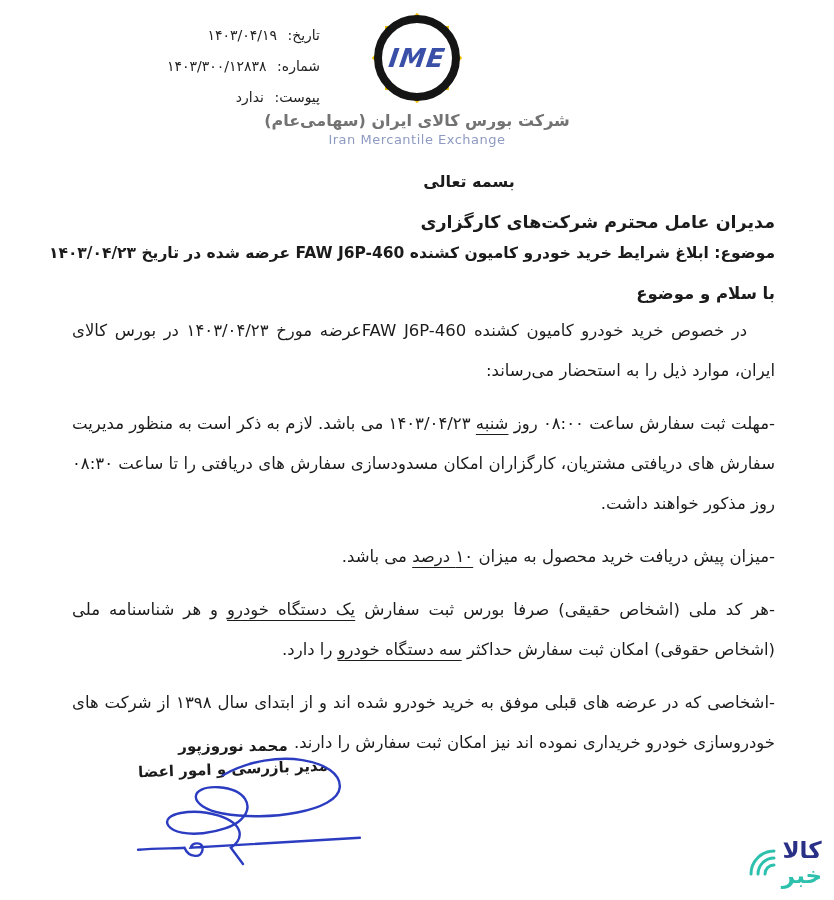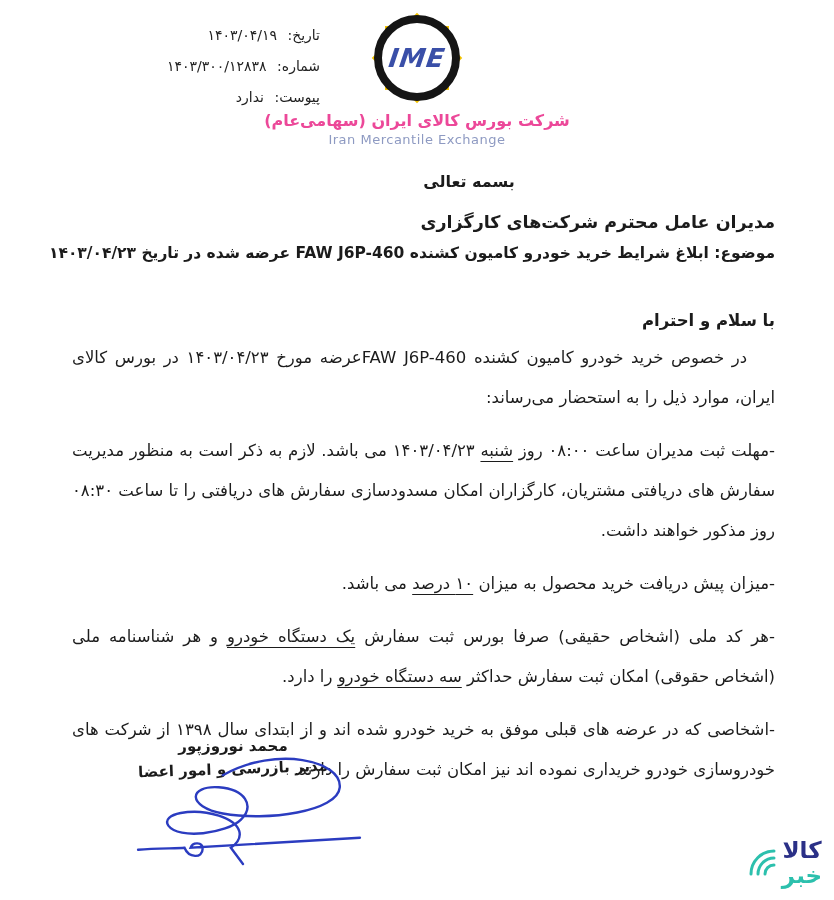--- a/index.html
+++ b/index.html
@@ -19,28 +19,28 @@
   .logo-wrap { position:absolute; top:10px; left:50%; transform:translateX(-50%); text-align:center; width:320px; }
   .emblem { position:relative; width:96px; height:96px; margin:0 auto; }
   .star { position:absolute; left:16px; top:16px; width:64px; height:64px; background:#f2c200; }
   .star.rot { transform:rotate(45deg); }
   .ring {
     position:absolute; left:5px; top:5px; width:86px; height:86px;
     border:8px solid #151515; border-radius:50%; background:#ffffff;
     display:flex; align-items:center; justify-content:center;
   }
   .monogram { direction:ltr; font-style:italic; font-weight:bold; font-size:26px; color:#3a4fa8; transform:skewX(-8deg); letter-spacing:1px; }
-  .company-fa { margin-top:5px; font-size:16px; font-weight:bold; color:#ec4899; }
+  .company-fa { margin-top:5px; font-size:16px; font-weight:bold; color:#737373; }
   .company-en { margin-top:2px; font-size:13px; color:#8e9ac2; direction:ltr; letter-spacing:0.5px; }
 
   
   .bismillah { position:absolute; top:172px; left:0; width:100%; text-align:center; font-weight:bold; font-size:16px; transform:translateX(52px); }
   .body-col { position:absolute; top:212px; right:59px; left:72px; }
   .addressee { font-size:17.5px; font-weight:bold; line-height:1.2; margin-bottom:11px; }
-  .subject { font-size:15.5px; font-weight:bold; white-space:nowrap; margin-bottom:49px; }
+  .subject { font-size:15.5px; font-weight:bold; white-space:nowrap; margin-bottom:22px; }
   .salutation { font-size:16.5px; font-weight:bold; margin-bottom:8px; }
   .intro, .para { font-size:16.5px; line-height:40px; text-align:justify; color:#1c1c1c; }
   .intro { text-indent:28px; margin-bottom:13px; }
   .para { margin-bottom:13px; }
   .u { text-decoration:underline; text-underline-offset:5px; text-decoration-thickness:1px; }
 
   
   .sig-block { position:absolute; top:735px; left:112px; width:242px; text-align:center; font-weight:bold; font-size:15px; line-height:23px; z-index:1; }
   .sig-title { transform:rotate(-2deg); }
   .scribble { position:absolute; left:126px; top:752px; width:242px; height:118px; z-index:2; }
@@ -82,24 +82,24 @@
     </div>
     <div class="company-fa">شرکت بورس کالای ایران (سهامی‌عام)</div>
     <div class="company-en">Iran Mercantile Exchange</div>
   </div>
 
   <div class="bismillah">بسمه تعالی</div>
 
   <div class="body-col">
     <div class="addressee">مدیران عامل محترم شرکت‌های کارگزاری</div>
     <div class="subject">موضوع: ابلاغ شرایط خرید خودرو کامیون کشنده FAW J6P-460 عرضه شده در تاریخ ۱۴۰۳/۰۴/۲۳</div>
-    <div class="salutation">با سلام و احترام</div>
+    <div class="salutation">با سلام و موضوع</div>
     <p class="intro">در خصوص خرید خودرو کامیون کشنده FAW J6P-460عرضه مورخ ۱۴۰۳/۰۴/۲۳ در بورس کالای ایران، موارد ذیل را به استحضار می‌رساند:</p>
     <div>
-        <p class="para"><span>-مهلت ثبت مدیران ساعت ۰۸:۰۰ روز </span><span class="u">شنبه</span><span> ۱۴۰۳/۰۴/۲۳ می باشد. لازم به ذکر است به منظور مدیریت سفارش های دریافتی مشتریان، کارگزاران امکان مسدودسازی سفارش های دریافتی را تا ساعت ۰۸:۳۰ روز مذکور خواهند داشت.</span></p>
+        <p class="para"><span>-مهلت ثبت سفارش ساعت ۰۸:۰۰ روز </span><span class="u">شنبه</span><span> ۱۴۰۳/۰۴/۲۳ می باشد. لازم به ذکر است به منظور مدیریت سفارش های دریافتی مشتریان، کارگزاران امکان مسدودسازی سفارش های دریافتی را تا ساعت ۰۸:۳۰ روز مذکور خواهند داشت.</span></p>
         <p class="para"><span>-میزان پیش دریافت خرید محصول به میزان </span><span class="u">۱۰ درصد</span><span> می باشد.</span></p>
         <p class="para"><span>-هر کد ملی (اشخاص حقیقی) صرفا بورس ثبت سفارش </span><span class="u">یک دستگاه خودرو</span><span> و هر شناسنامه ملی (اشخاص حقوقی) امکان ثبت سفارش حداکثر </span><span class="u">سه دستگاه خودرو</span><span> را دارد.</span></p>
         <p class="para"><span>-اشخاصی که در عرضه های قبلی موفق به خرید خودرو شده اند و از ابتدای سال ۱۳۹۸ از شرکت های خودروسازی خودرو خریداری نموده اند نیز امکان ثبت سفارش را دارند.</span></p>
       </div>
   </div>
 
   <div class="sig-block">
     <div class="sig-name">محمد نوروزپور</div>
     <div class="sig-title">مدیر بازرسی و امور اعضا</div>
   </div>

